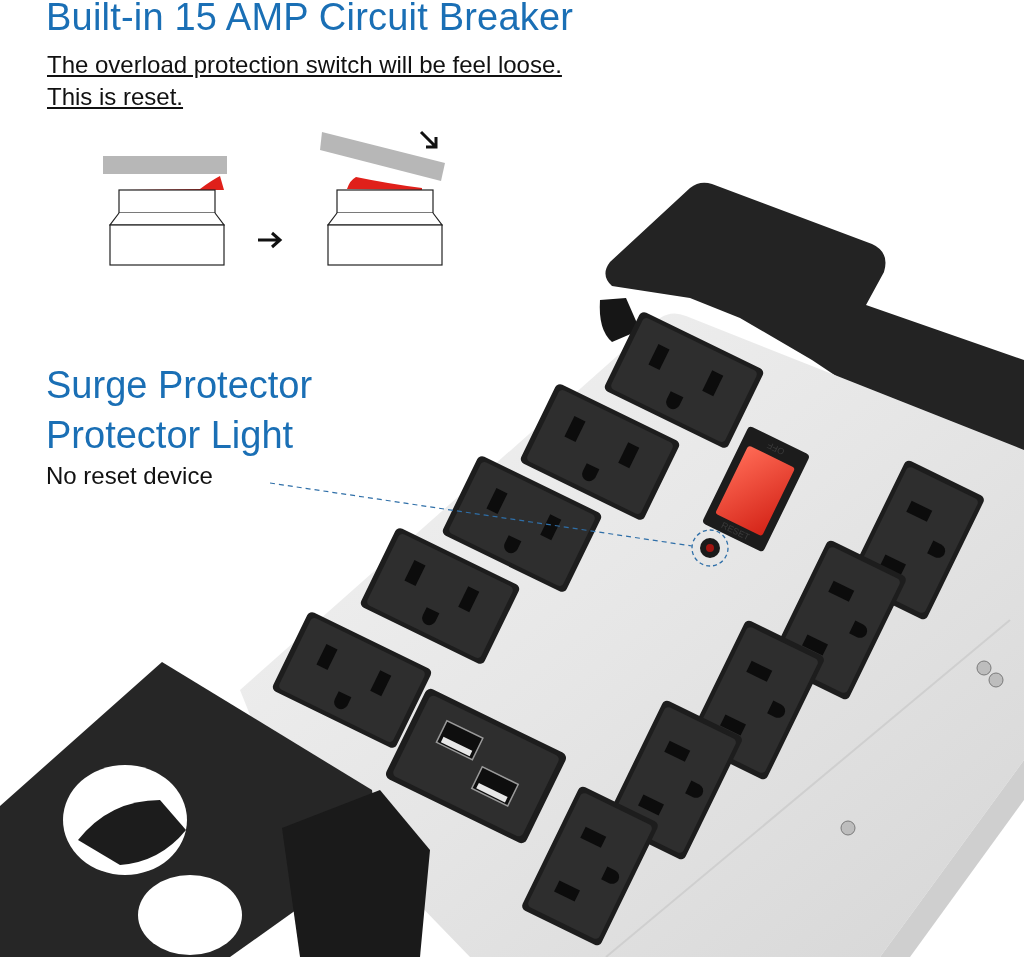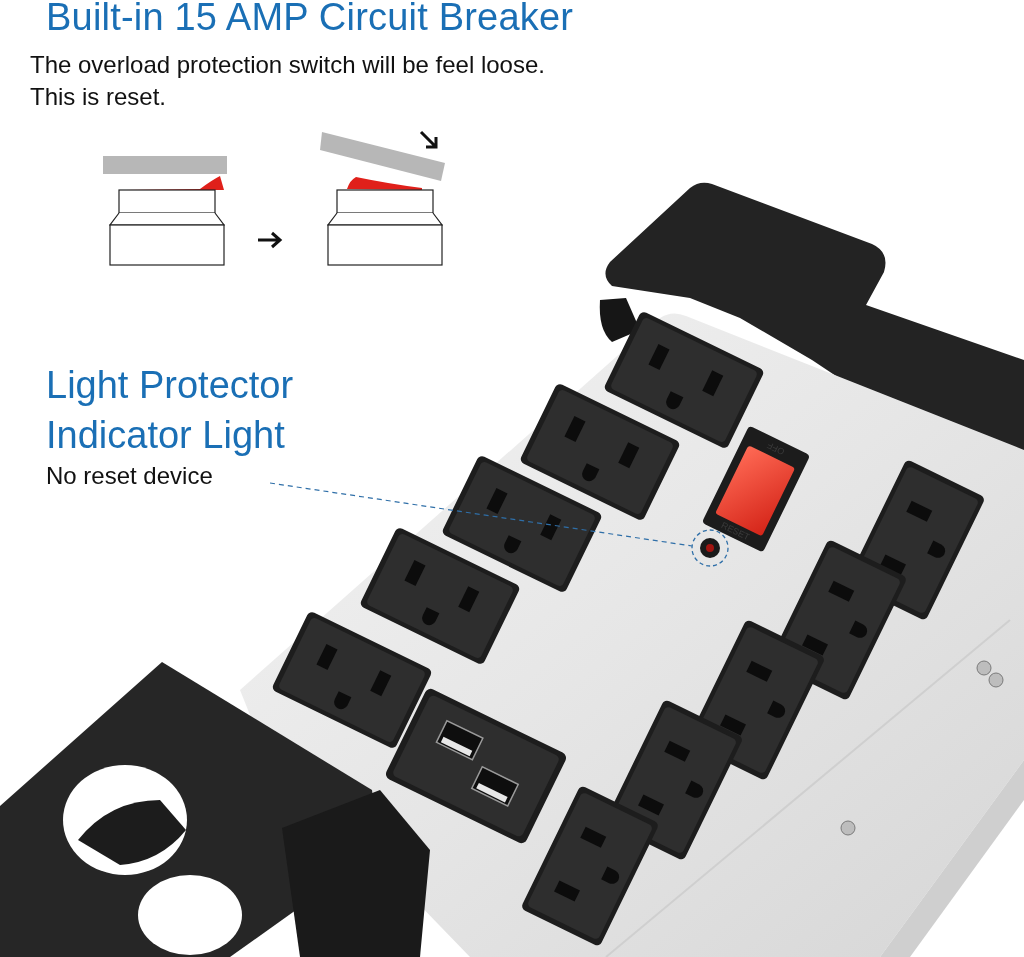--- a/index.html
+++ b/index.html
@@ -1,21 +1,21 @@
 <!DOCTYPE html>
 <html><head>
   <meta charset="utf-8">
   <style>
     html, body { margin: 0; padding: 0; background: #ffffff; }
     body { width: 1024px; height: 957px; position: relative; overflow: hidden; font-family: "Liberation Sans", sans-serif; }
     .abs { position: absolute; }
     .title { color: #1a6fb5; font-weight: 400; white-space: nowrap; }
     #t1 { left: 46px; top: -4px; font-size: 38px; letter-spacing: 0.2px; }
     .sub { color: #111; font-size: 24px; line-height: 32px; }
-    #s1 { left: 30px; top: 49px; }
+    #s1 { left: 47px; top: 49px; text-decoration: underline; }
     #t2 { left: 46px; top: 360px; font-size: 38px; line-height: 50px; }
     #s2 { left: 46px; top: 460px; }
     svg { position: absolute; left: 0; top: 0; }
   </style>
 </head>
 <body>
 
 <svg width="1024" height="957" viewBox="0 0 1024 957">
   <defs>
     <linearGradient id="bodyGrad" x1="0" y1="0" x2="1" y2="1">
@@ -127,16 +127,16 @@
     <ellipse cx="190" cy="915" rx="52" ry="40" fill="#ffffff"></ellipse>
   </g>
 </svg>
 
 <div id="t1" class="abs title">Built-in 15 AMP Circuit Breaker</div>
 <div id="s1" class="abs sub">
   <div>The overload protection switch will be feel loose.</div>
   <div>This is reset.</div>
 </div>
 <div id="t2" class="abs title">
-  <div>Light Protector</div>
-  <div>Indicator Light</div>
+  <div>Surge Protector</div>
+  <div>Protector Light</div>
 </div>
 <div id="s2" class="abs sub">No reset device</div>
 
 </body></html>

